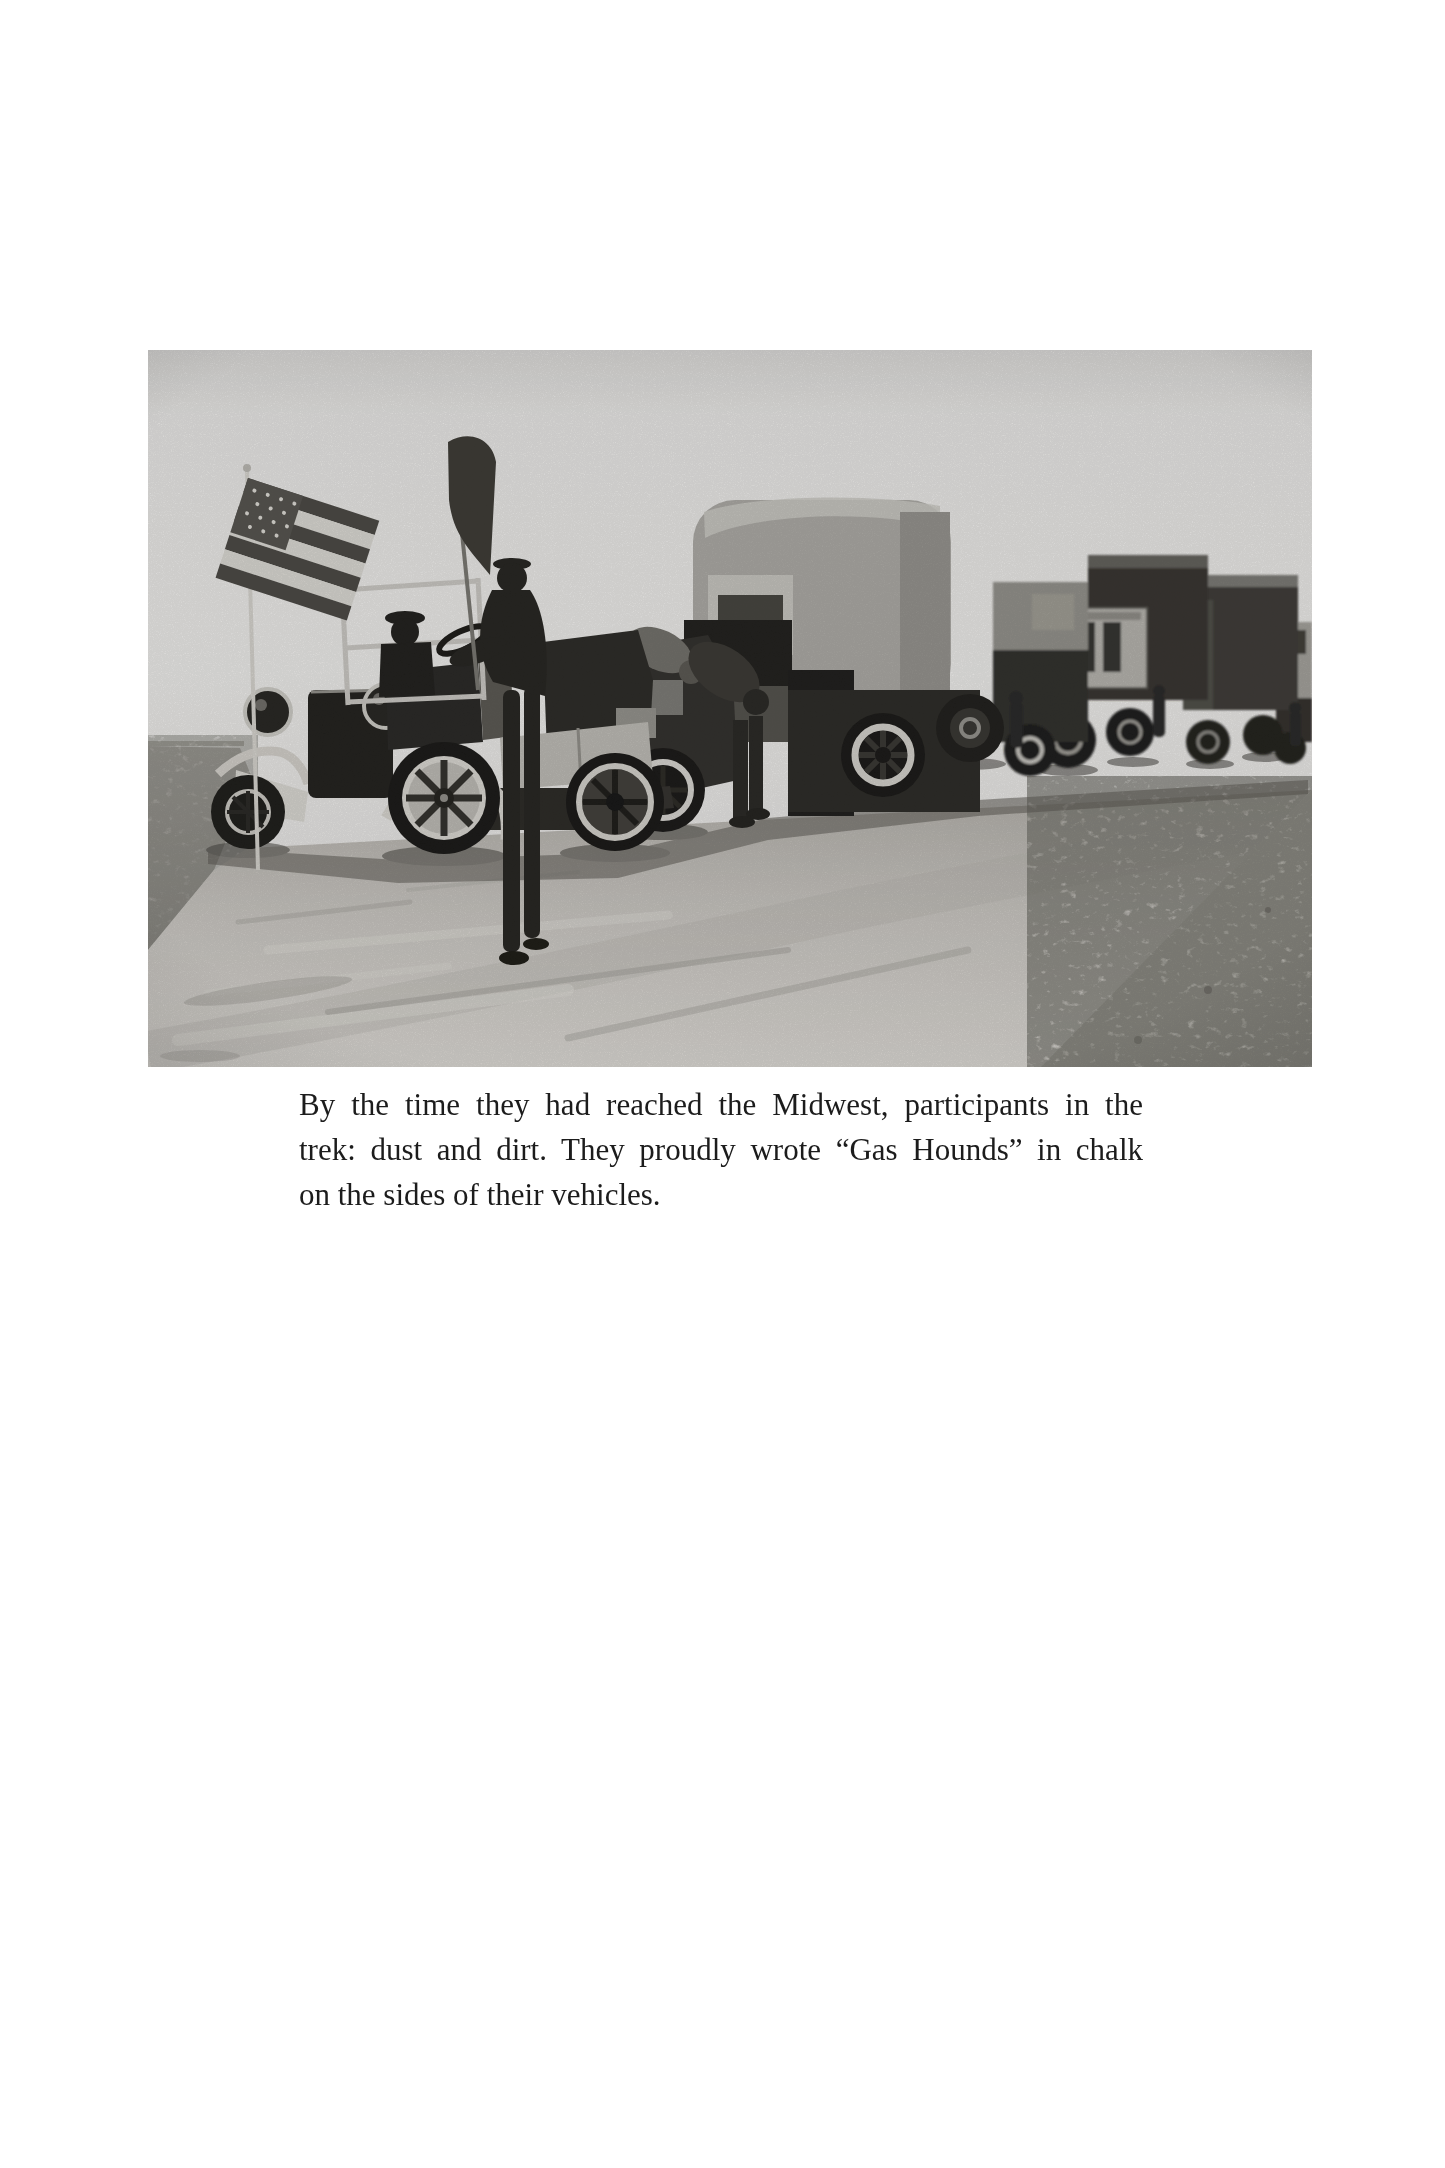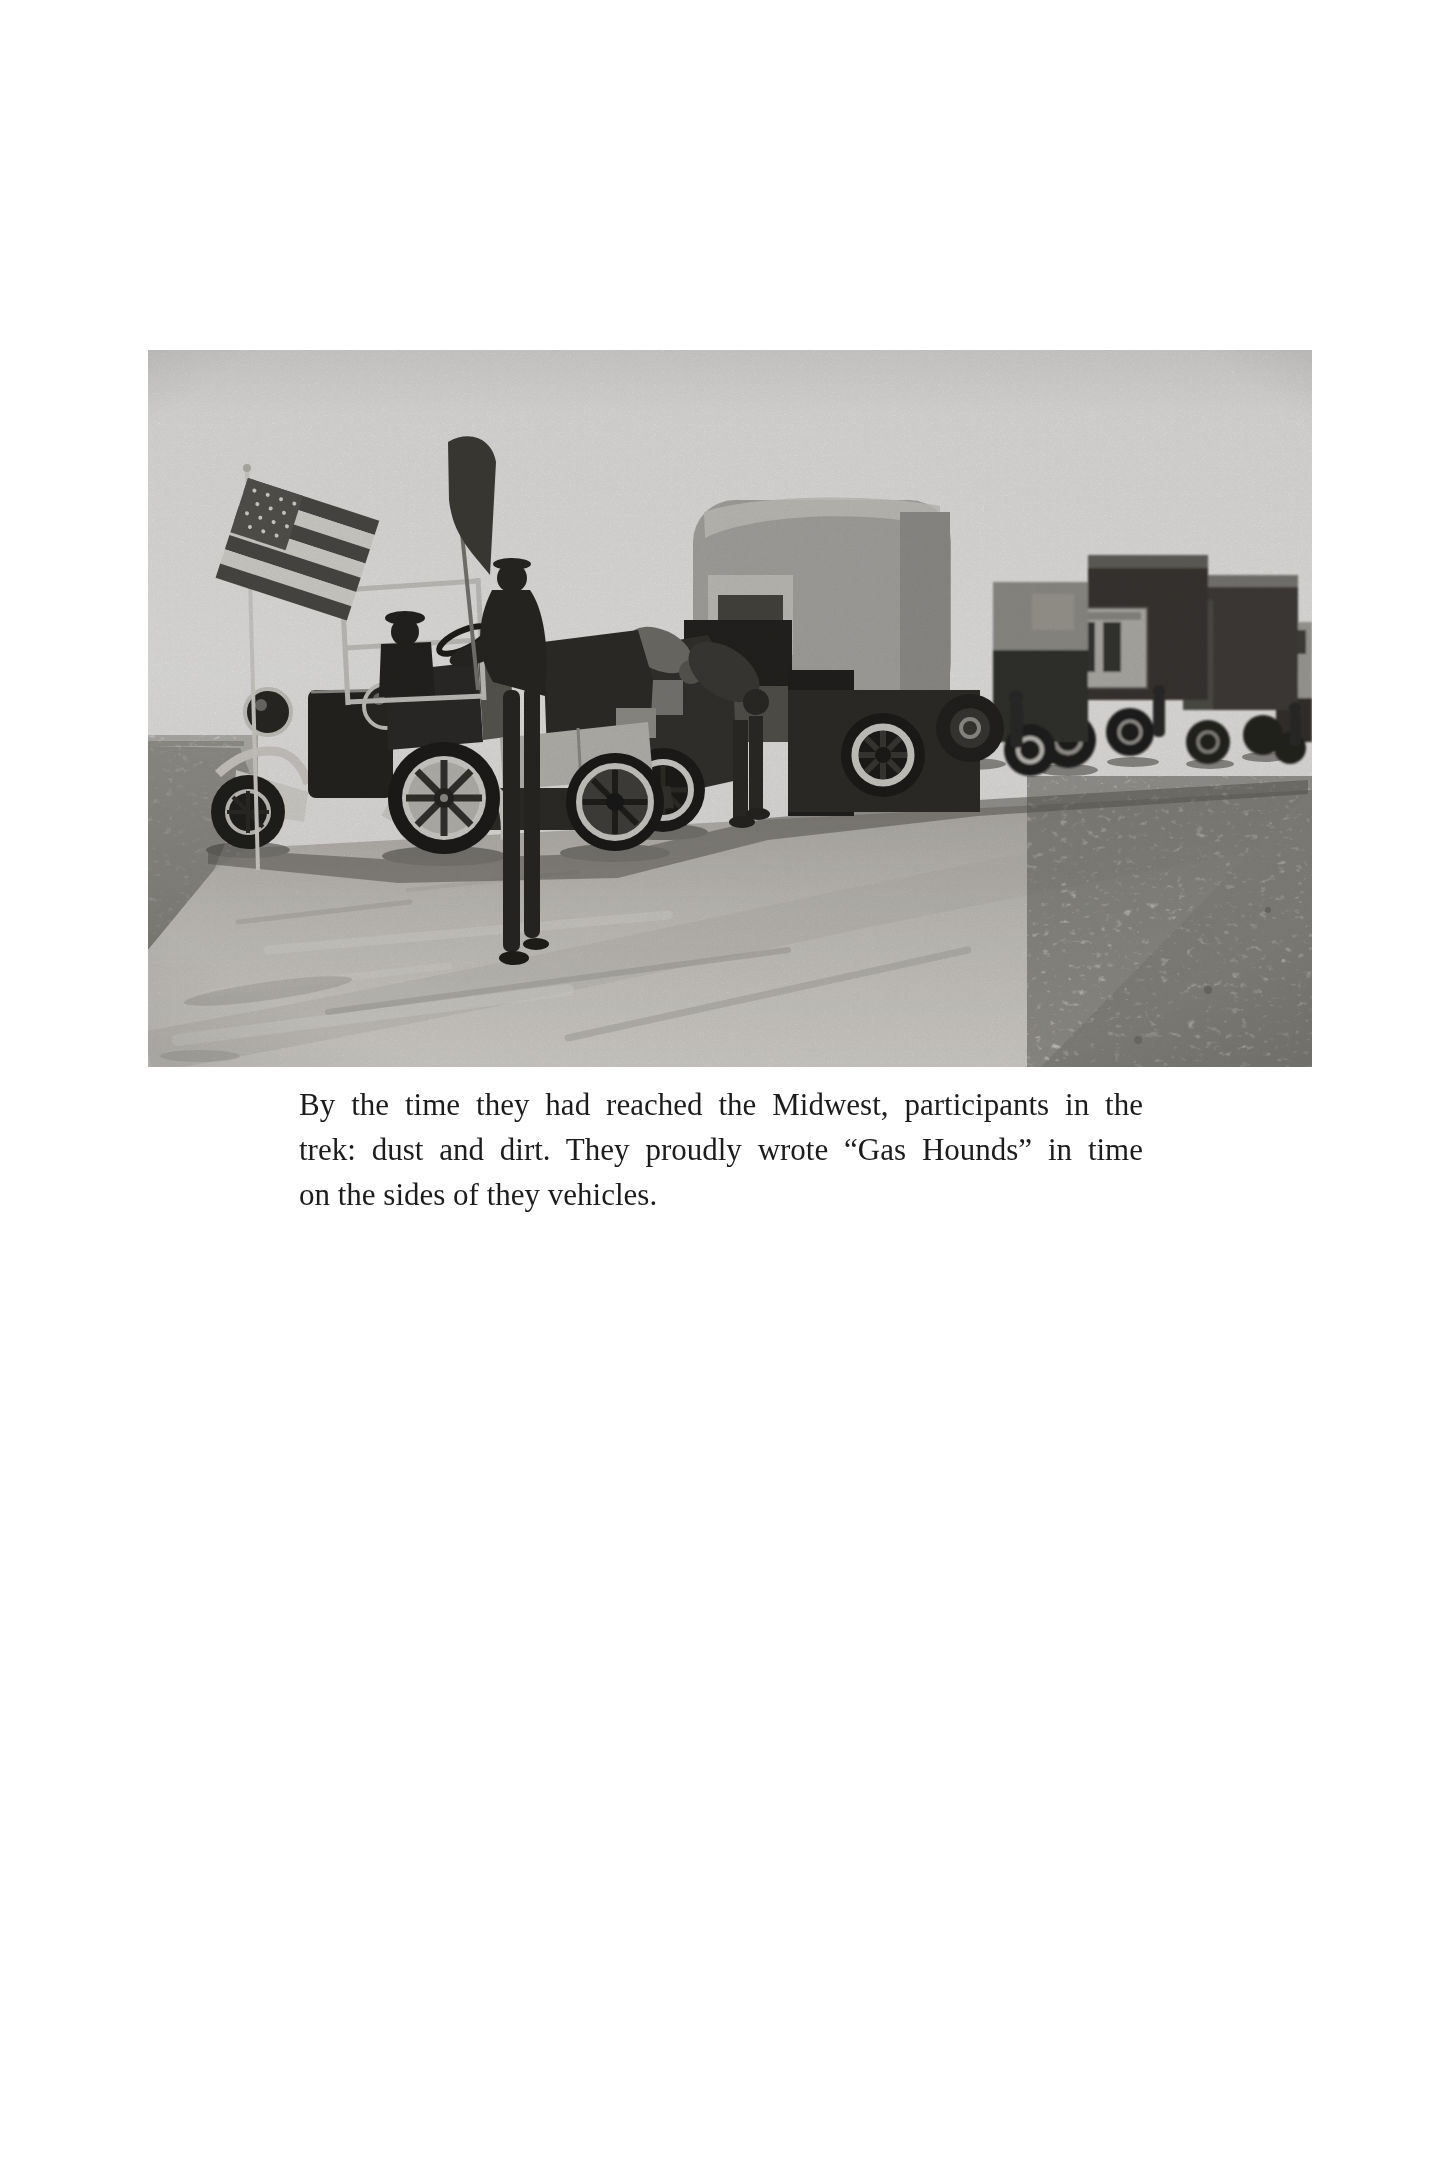--- a/index.html
+++ b/index.html
@@ -319,17 +319,17 @@
         </g>
       </g>
 
       <rect x="0" y="0" width="1164" height="717" filter="url(#grain)" opacity="0.15"></rect>
       <rect x="0" y="0" width="1164" height="717" fill="url(#vign)"></rect>
     </svg>
   </figure>
 
   <div class="caption">
     <div class="cap-line">By the time they had reached the Midwest, participants in the</div>
-    <div class="cap-line">trek: dust and dirt. They proudly wrote “Gas Hounds” in time</div>
-    <div class="cap-line last">on the sides of they vehicles.</div>
+    <div class="cap-line">trek: dust and dirt. They proudly wrote “Gas Hounds” in chalk</div>
+    <div class="cap-line last">on the sides of their vehicles.</div>
   </div>
 
 </div>
 
 </body></html>

